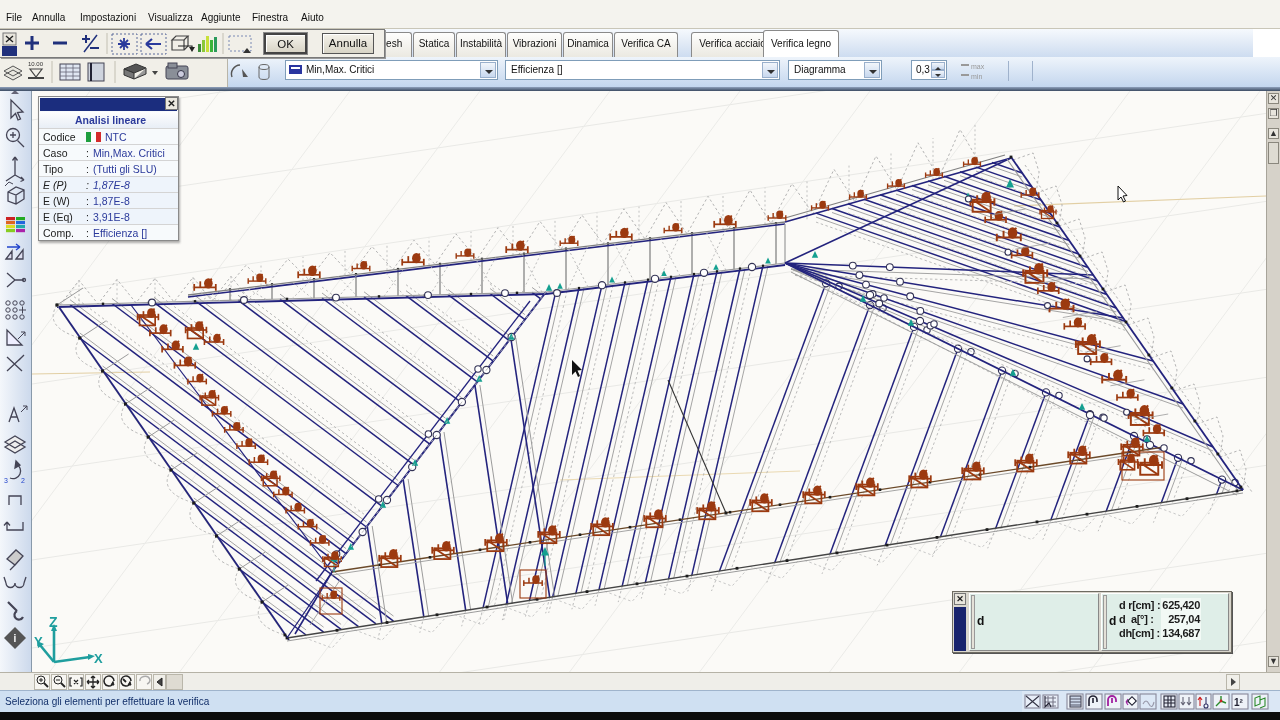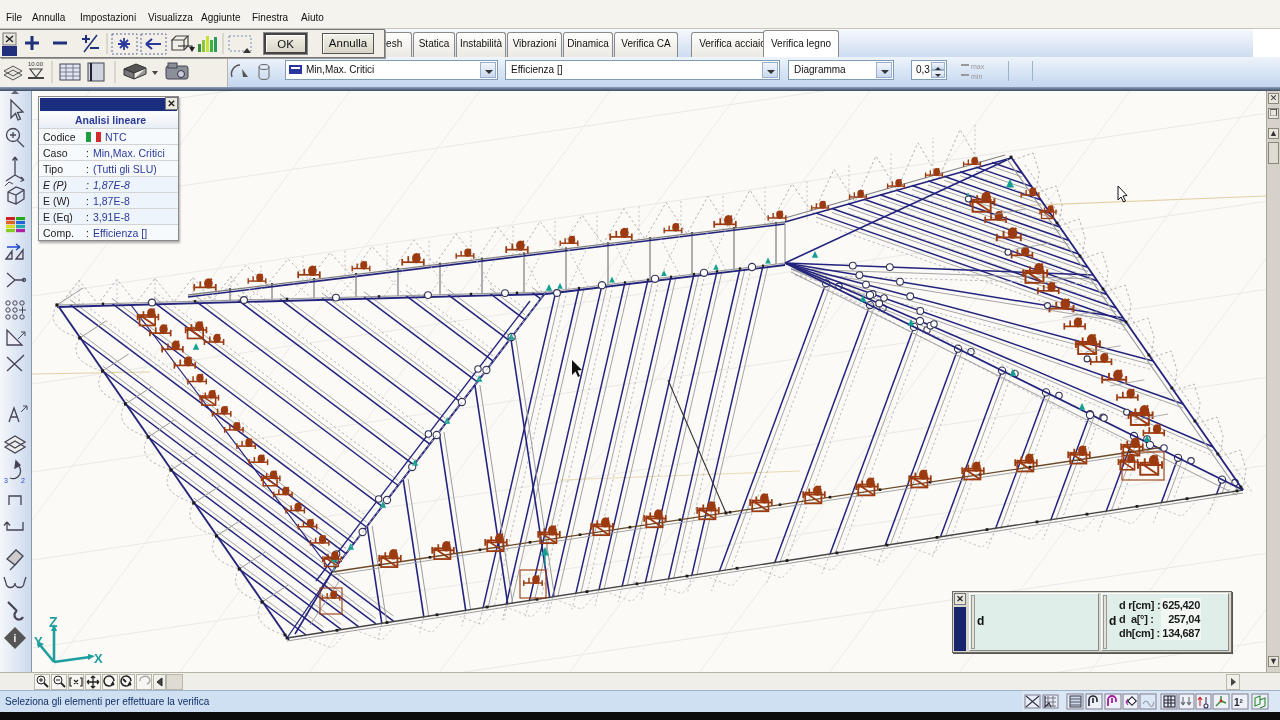--- a/index.html
+++ b/index.html
@@ -179,21 +179,21 @@
           <rect x="0" y="1" width="13" height="9" fill="#2a35a0"></rect>
           <rect x="2" y="3" width="9" height="2" fill="#fff"></rect>
         </svg>
       <span style="position:absolute; left:20px; top:3px;">Min,Max. Critici</span>
       <div class="dd"></div>
     </div>
     <div class="combo" style="left:505px; width:275px;">
       <span style="position:absolute; left:5px; top:3px;">Efficienza []</span>
       <div class="dd"></div>
     </div>
-    <div class="combo" style="left:788px; width:106px;padding-left:46px;">
+    <div class="combo" style="left:788px; width:94px;padding-left:46px;">
       <span style="position:absolute; left:5px; top:3px;">Diagramma</span>
       <div class="dd"></div>
     </div>
     <div class="combo" style="left:911px; width:36px;">
       <span style="position:absolute; left:4px; top:3px;">0,3</span>
       <div style="position:absolute; right:1px; top:1px; width:14px; height:8px; background:linear-gradient(#f2f6fb,#c8d8ee); border:1px solid #9ab0cc;">
           <div style="position:absolute;left:3px;top:1px;border:3px solid transparent;border-bottom-color:#333;"></div>
         </div>
       <div style="position:absolute; right:1px; bottom:1px; width:14px; height:8px; background:linear-gradient(#f2f6fb,#c8d8ee); border:1px solid #9ab0cc;">
           <div style="position:absolute;left:3px;top:3px;border:3px solid transparent;border-top-color:#333;"></div>

